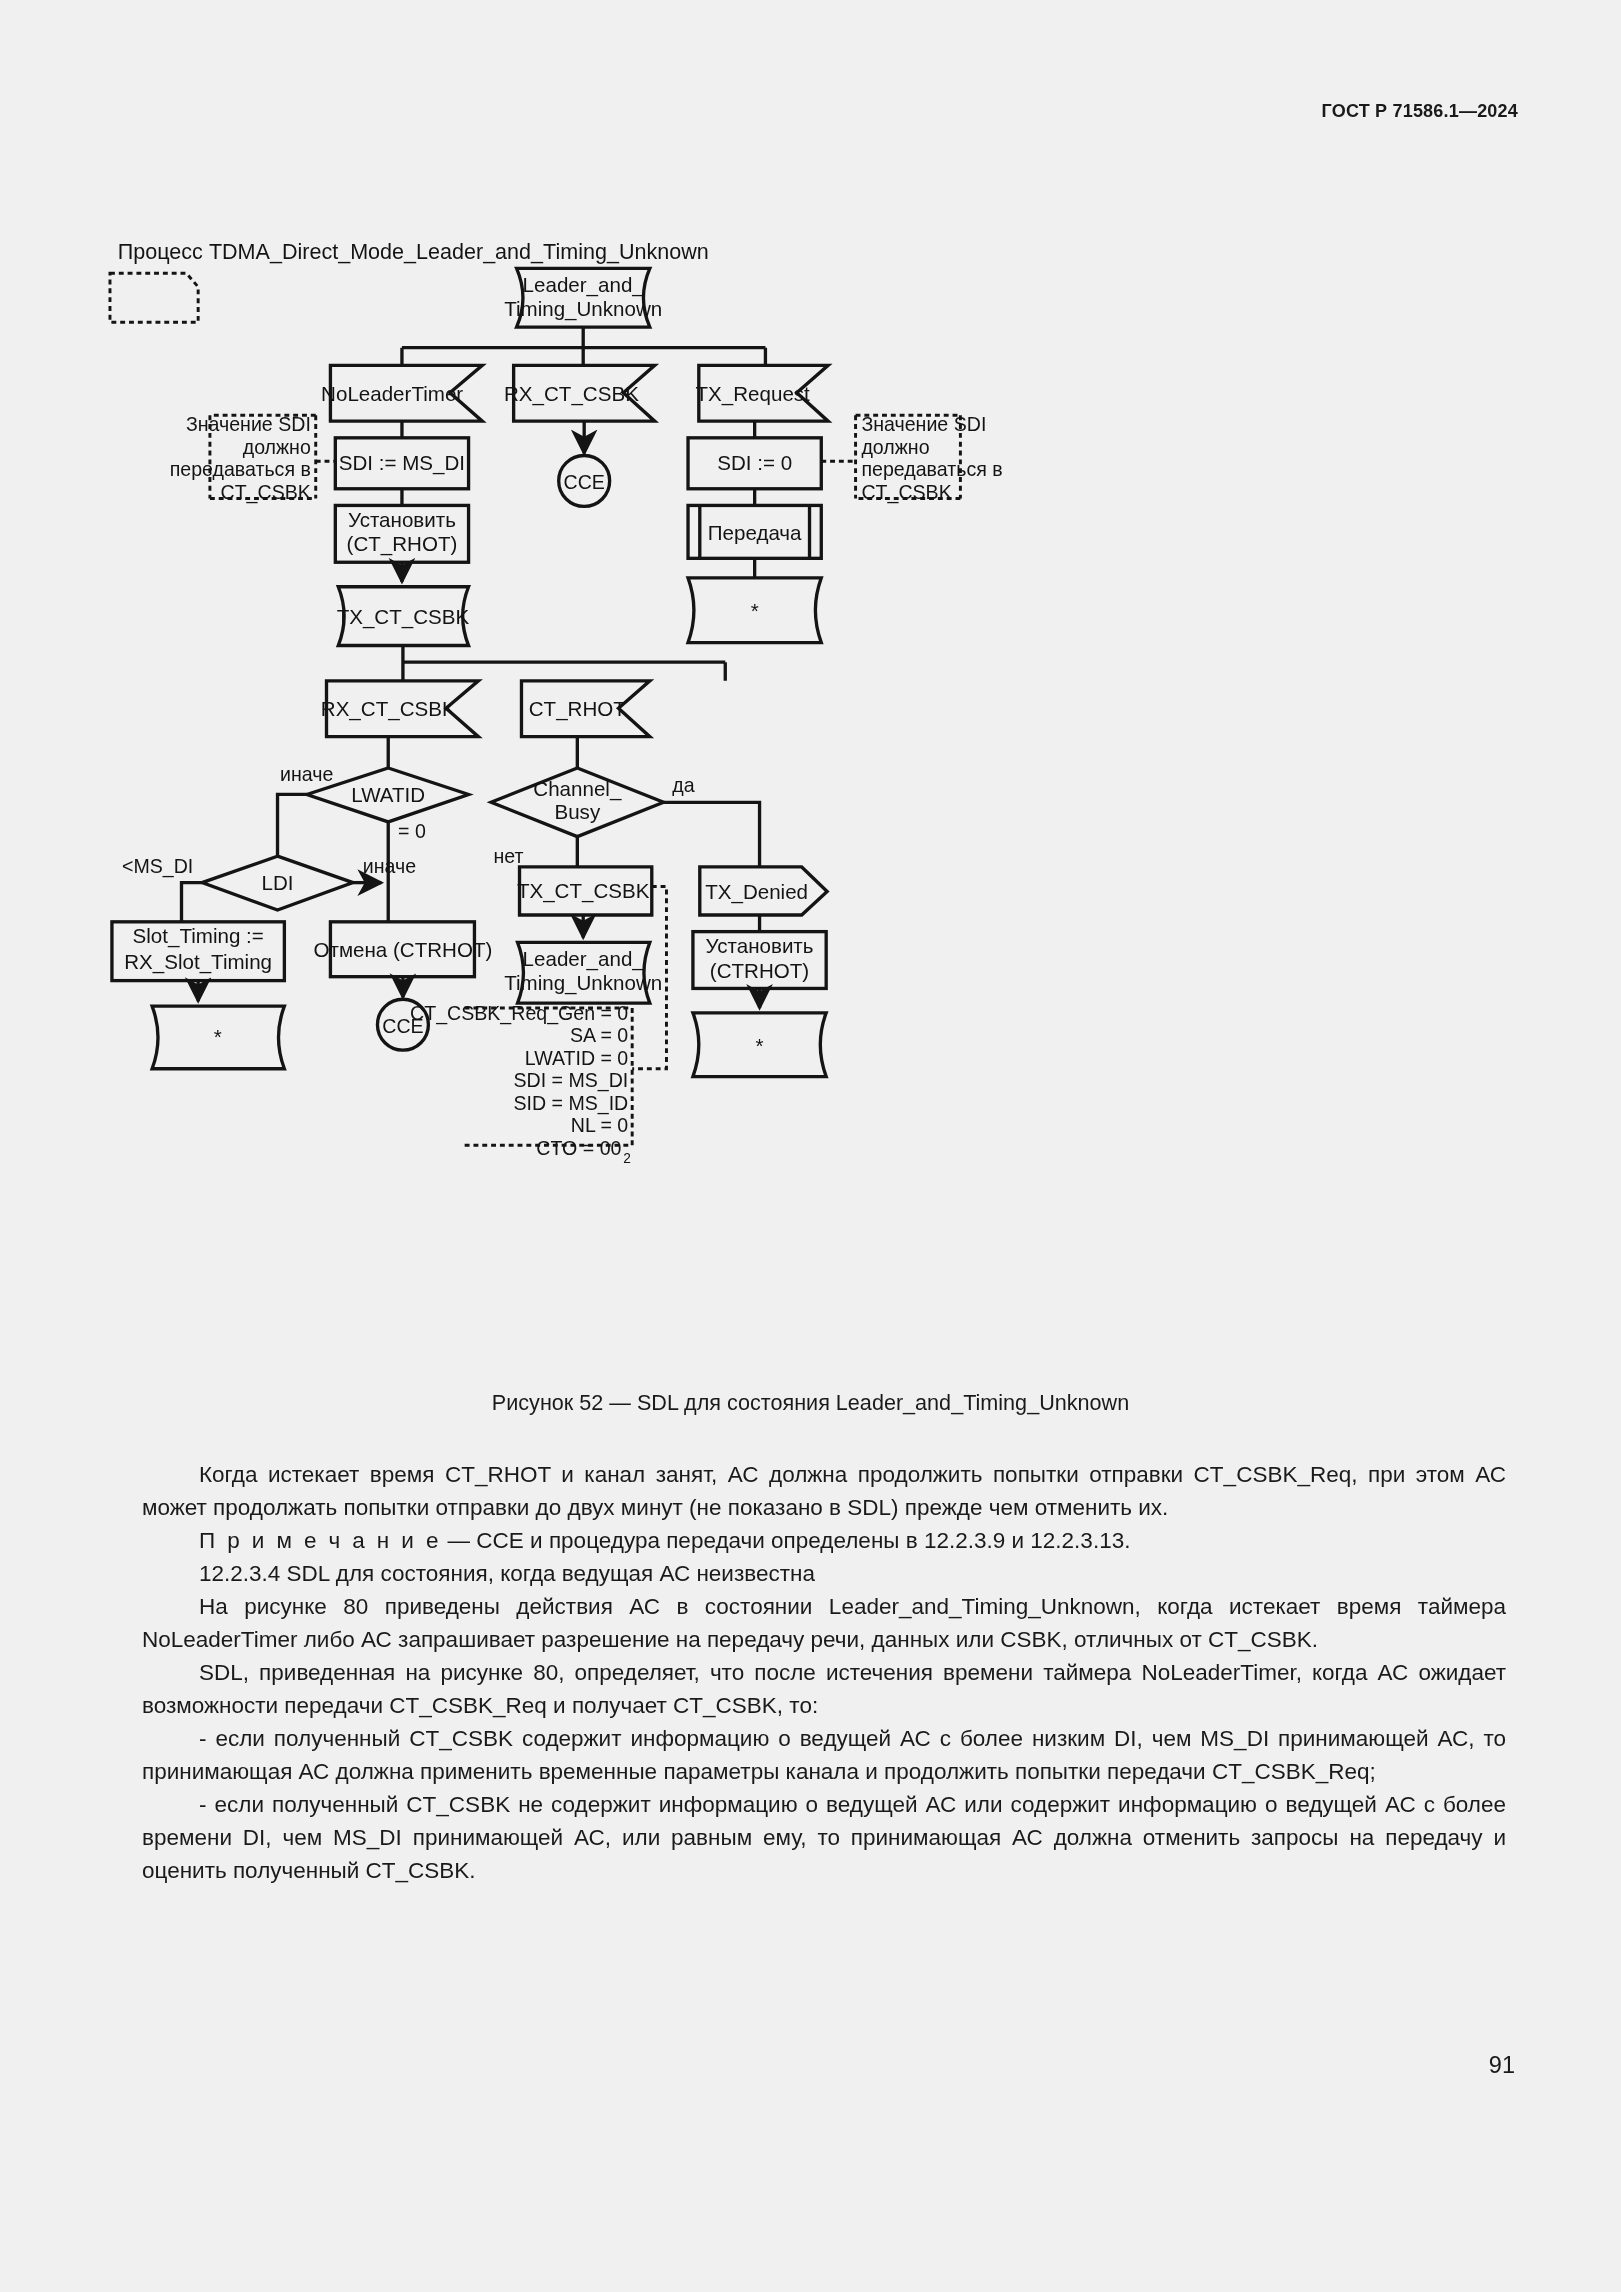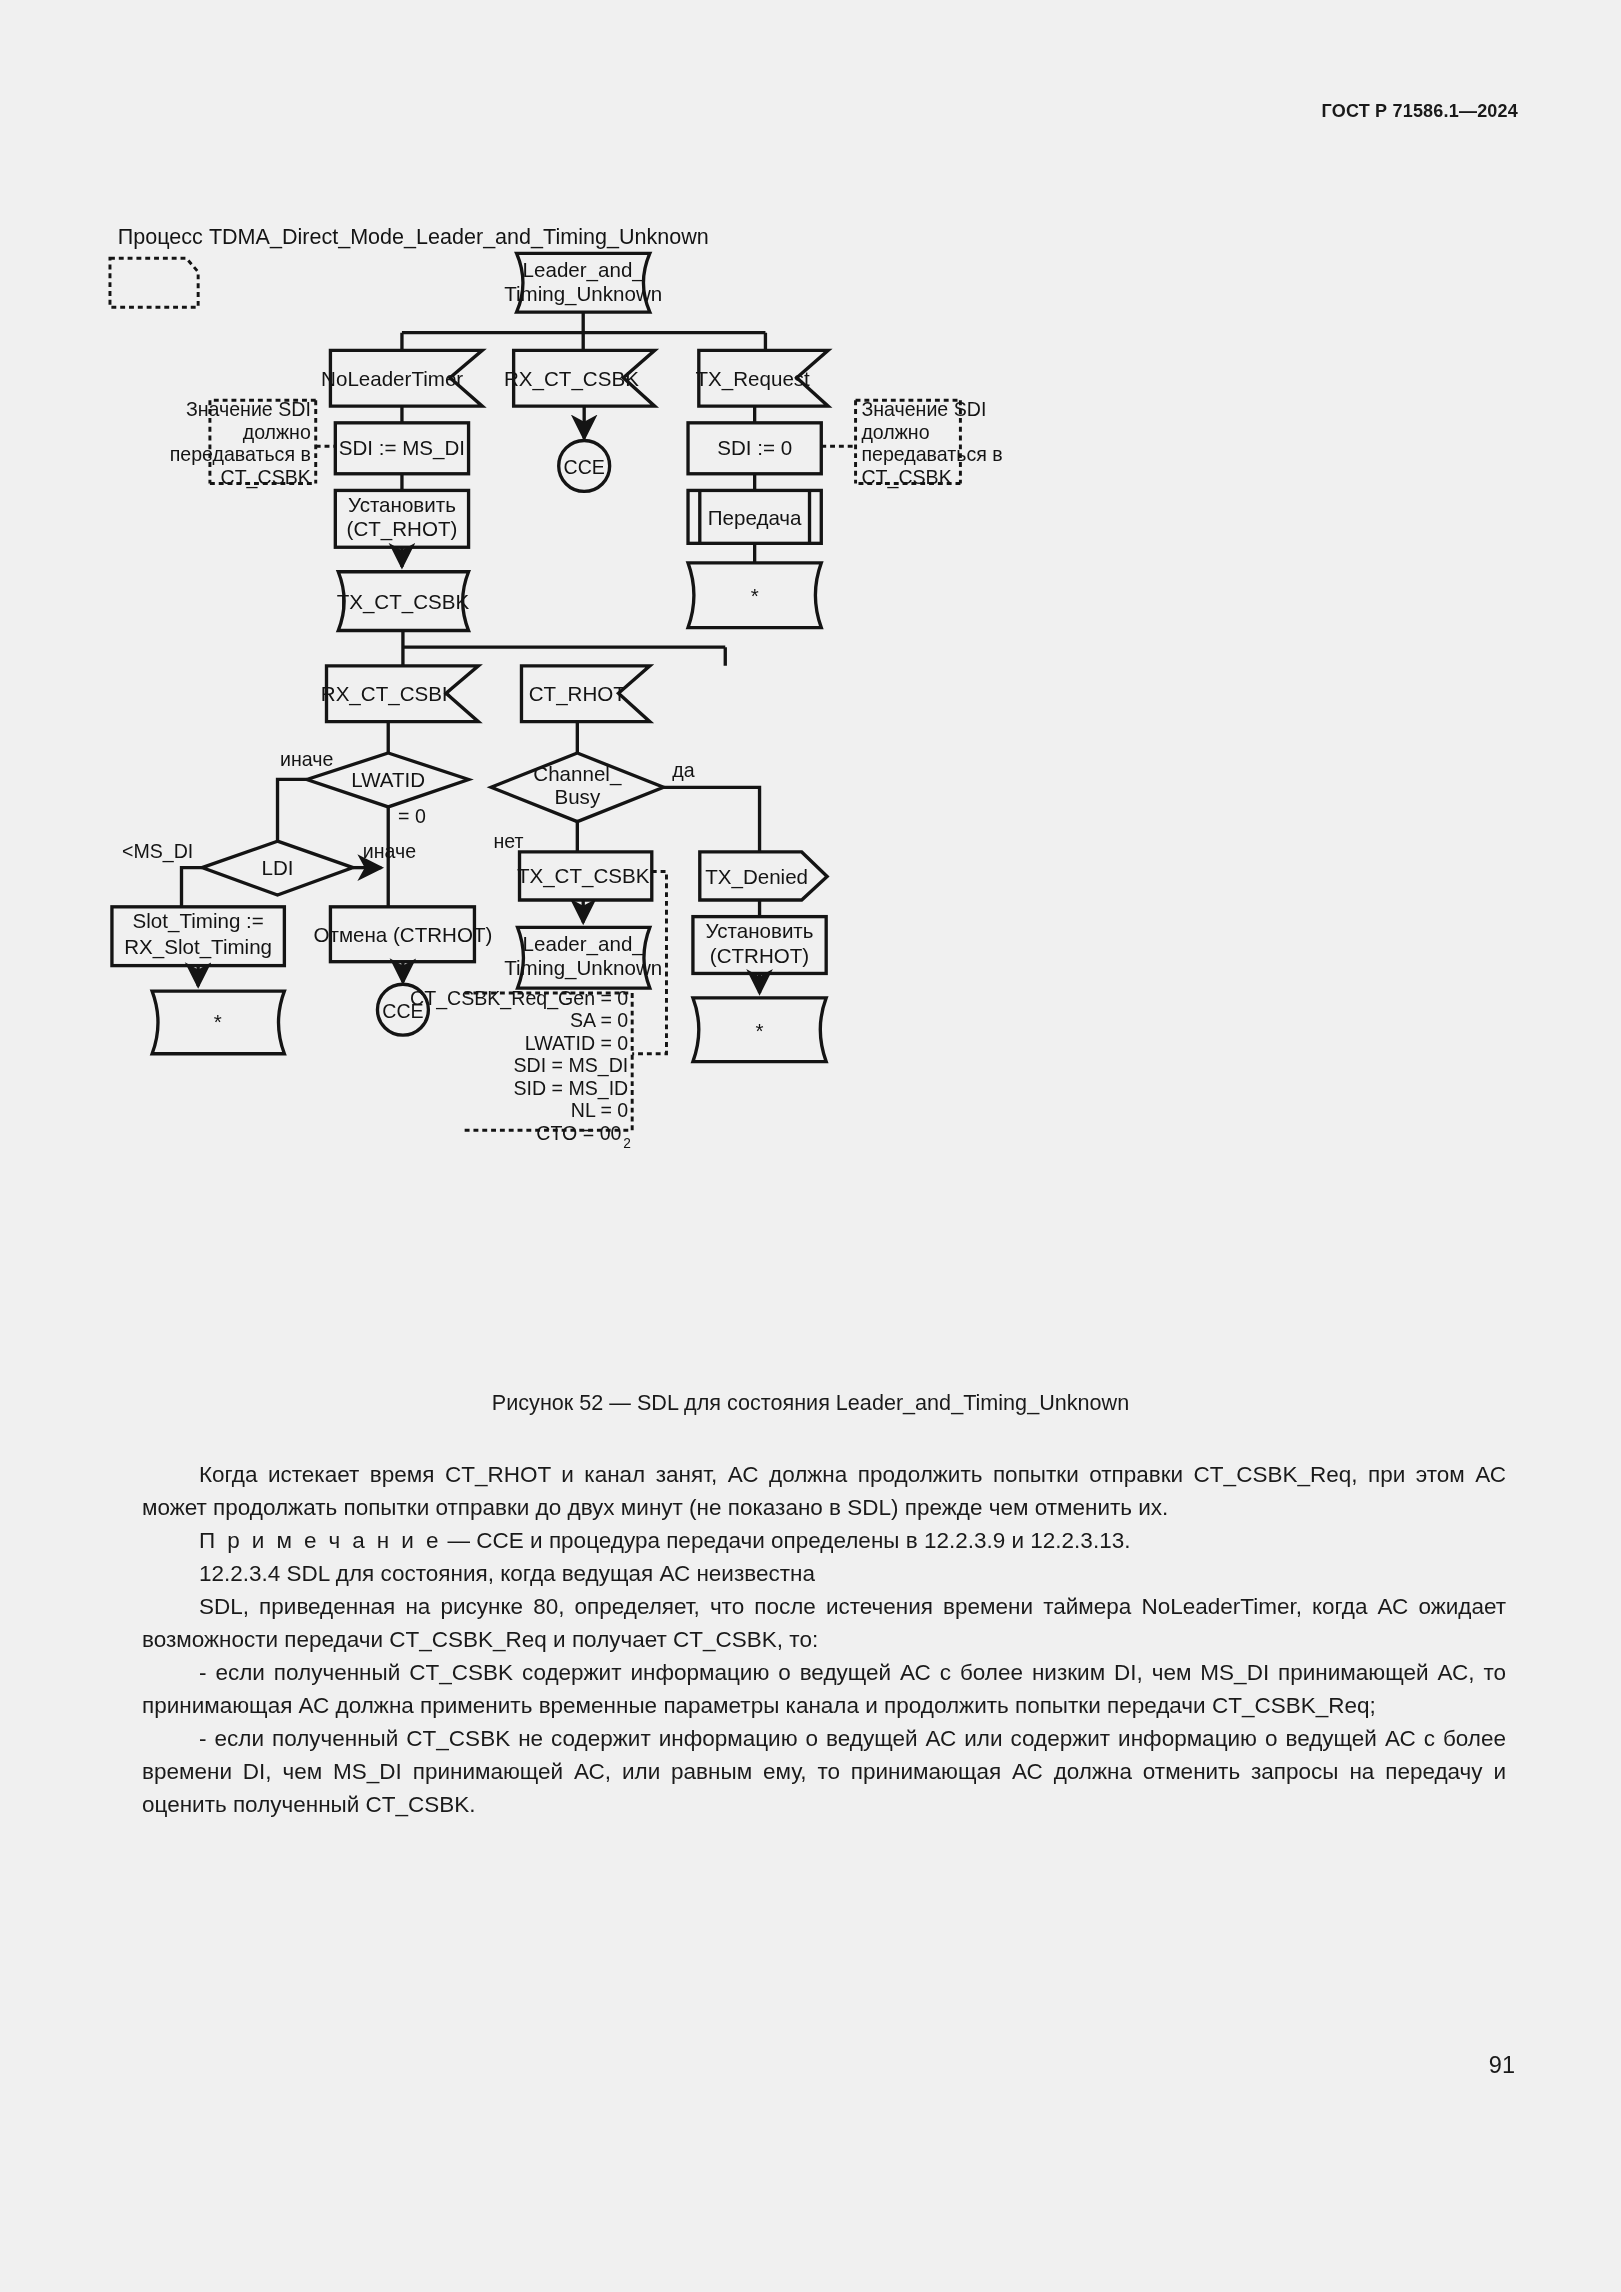--- a/index.html
+++ b/index.html
@@ -10,21 +10,21 @@
     color:#1a1a1a;
     position:relative;
     overflow:hidden;
   }
   .page{position:absolute;inset:0;}
   .hdr{
     position:absolute;top:101px;right:103px;
     font-size:18px;font-weight:bold;letter-spacing:0.2px;
     white-space:nowrap;
   }
-  .figwrap{position:absolute;left:0;top:221px;width:1371px;height:1161px;}
+  .figwrap{position:absolute;left:0;top:236px;width:1371px;height:1161px;}
   .figwrap svg{display:block;}
   .caption{
     position:absolute;top:1390px;left:0;width:1621px;
     text-align:center;font-size:21.6px;
   }
   .body{
     position:absolute;left:130px;top:1458px;width:1364px;
     font-size:22.5px;line-height:33px;text-align:justify;margin-left:12px;
   }
   .body p{margin:0 0 0 0;}
@@ -201,20 +201,21 @@
     </g>
   </svg>
   </div>
 
   <div class="caption">Рисунок 52 — SDL для состояния Leader_and_Timing_Unknown</div>
 
   <div class="body">
     <p class="p-ind">Когда истекает время CT_RHOT и канал занят, АС должна продолжить попытки отправки CT_CSBK_Req, при этом АС может продолжать попытки отправки до двух минут (не показано в SDL) прежде чем отменить их.</p>
     <p class="p-ind p-gap"><span class="sp">П р и м е ч а н и е</span><span> — CCE и процедура передачи определены в 12.2.3.9 и 12.2.3.13.</span></p>
     <p class="p-ind p-gap">12.2.3.4 SDL для состояния, когда ведущая АС неизвестна</p>
+    <p class="p-ind">На рисунке 80 приведены действия АС в состоянии Leader_and_Timing_Unknown, когда истекает время таймера NoLeaderTimer либо АС запрашивает разрешение на передачу речи, данных или CSBK, отличных от CT_CSBK.</p>
     <p class="p-ind">SDL, приведенная на рисунке 80, определяет, что после истечения времени таймера NoLeaderTimer, когда АС ожидает возможности передачи CT_CSBK_Req и получает CT_CSBK, то:</p>
     <p class="p-ind">- если полученный CT_CSBK содержит информацию о ведущей АС с более низким DI, чем MS_DI принимающей АС, то принимающая АС должна применить временные параметры канала и продолжить попытки передачи CT_CSBK_Req;</p>
     <p class="p-ind">- если полученный CT_CSBK не содержит информацию о ведущей АС или содержит информацию о ведущей АС с более времени DI, чем MS_DI принимающей АС, или равным ему, то принимающая АС должна отменить запросы на передачу и оценить полученный CT_CSBK.</p>
   </div>
 
   <div class="pageno">91</div>
 
 </div>
 
 

